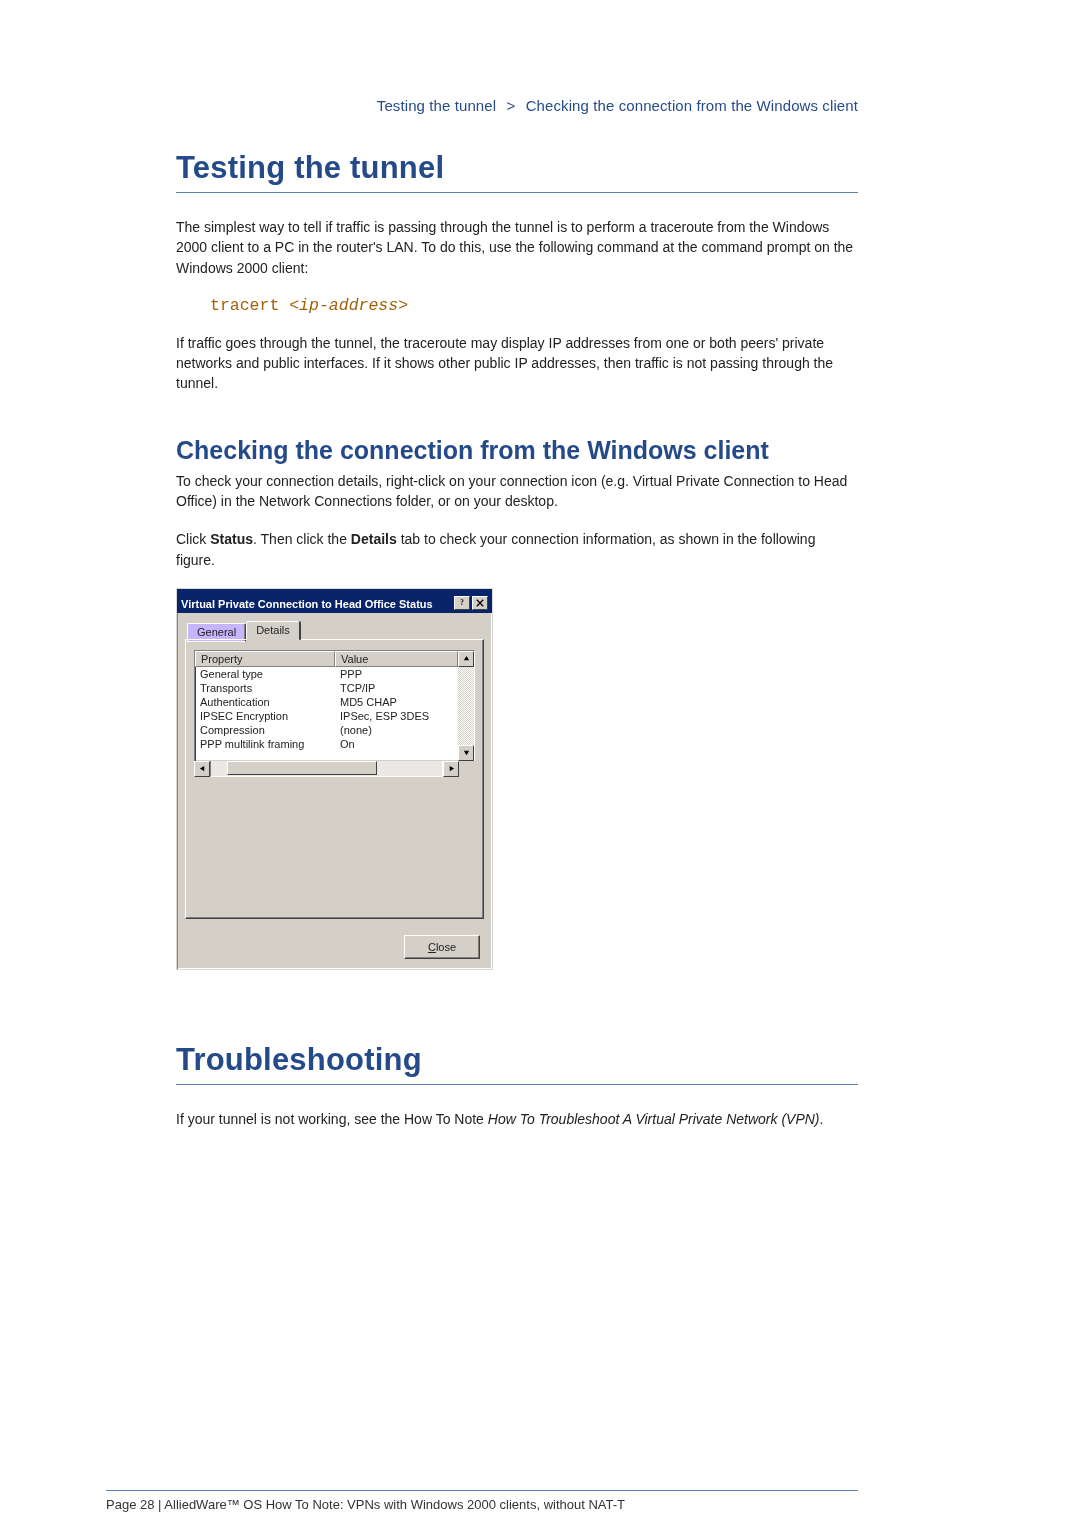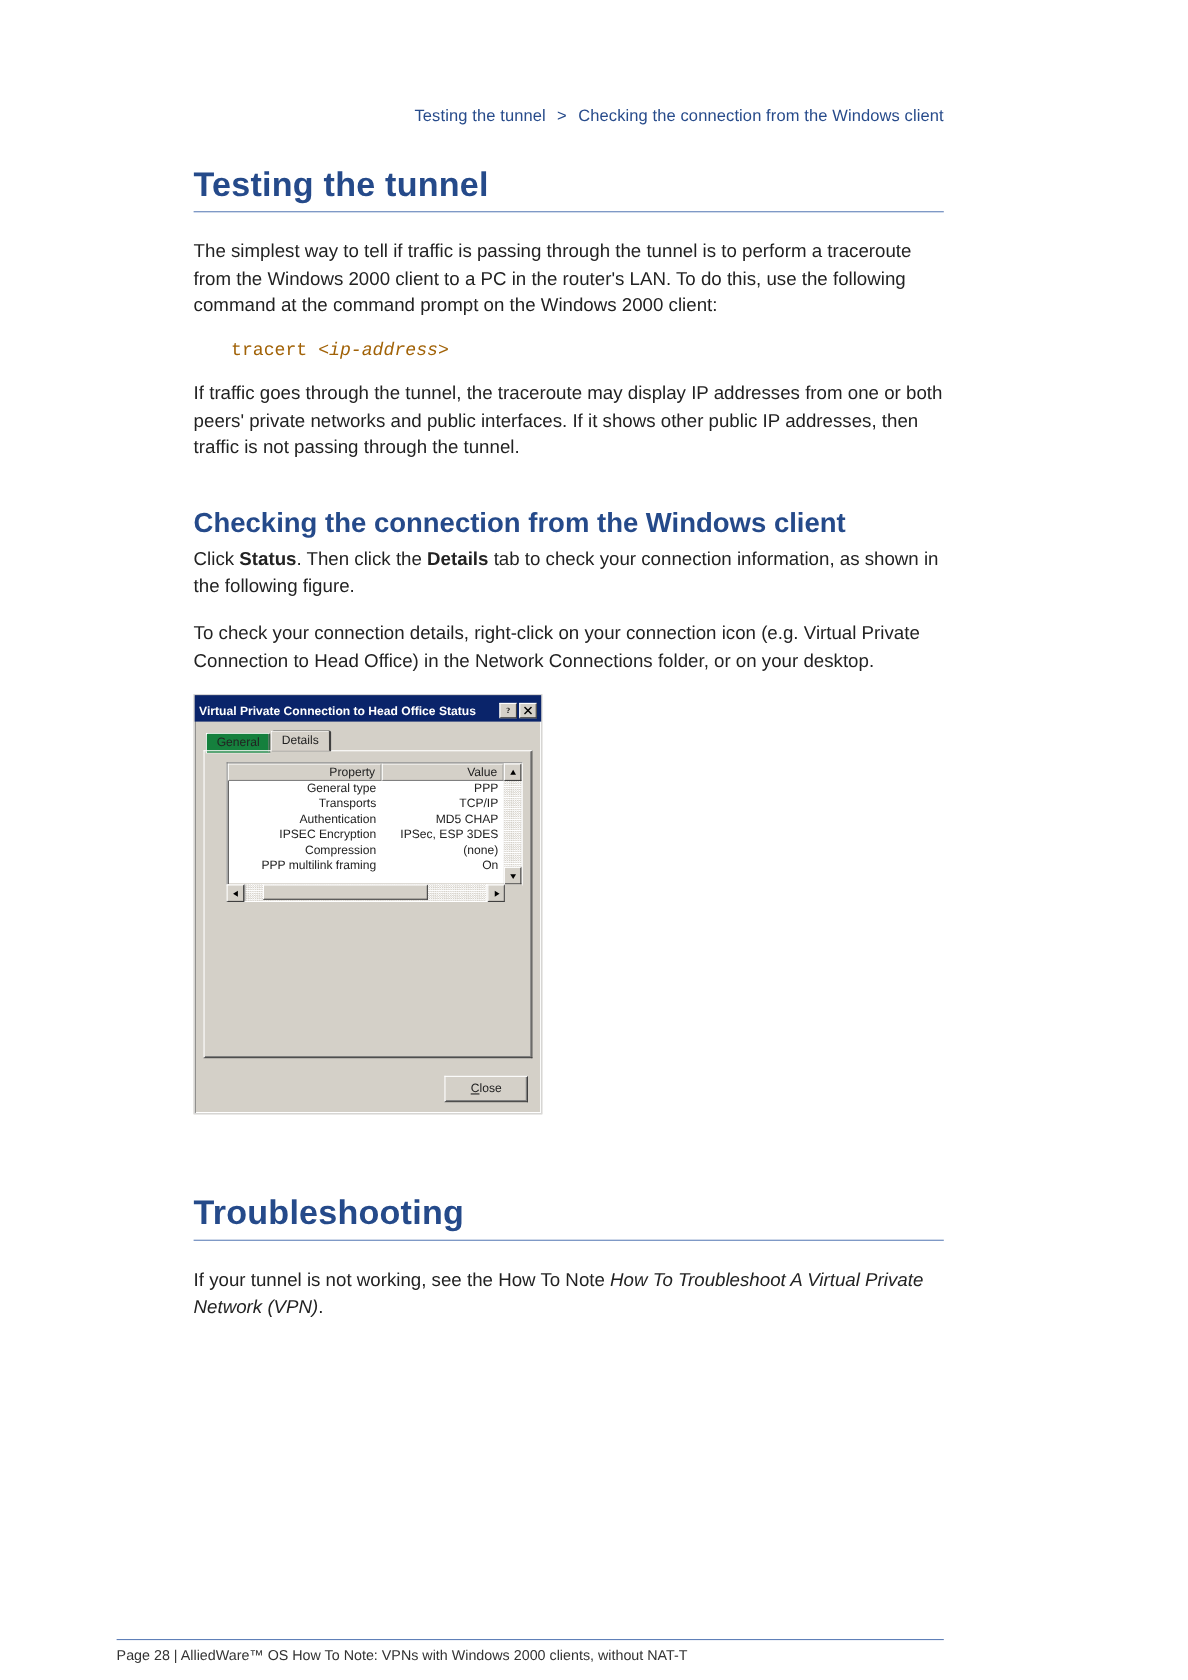--- a/index.html
+++ b/index.html
@@ -41,21 +41,21 @@
     color: #254a8a;
     margin: 42px 0 6px 0;
     font-family: "Segoe UI Semibold", "Helvetica Neue", Arial, sans-serif;
   }
   .h1rule {
     border: none;
     border-top: 1.5px solid #6080b8;
     margin: 0 0 24px 0;
   }
   p {
-    font-size: 17px;
+    font-size: 14px;
     line-height: 1.45;
     margin: 0 0 18px 0;
     color: #222;
   }
   .code {
     font-family: "Courier New", monospace;
     font-size: 16.5px;
     color: #a16207;
     margin: 0 0 18px 34px;
   }
@@ -101,21 +101,21 @@
     padding: 8px 8px 8px 8px;
   }
   .tabs {
     display: flex;
     position: relative;
     margin-bottom: -1px;
     margin-left: 2px;
   }
   .tab {
     padding: 2px 9px 3px;
-    background: #15803d;
+    background: #c4b5fd;
     border: 1px solid #808080;
     border-bottom: none;
     border-top-left-radius: 2px;
     border-top-right-radius: 2px;
     position: relative;
     font-size: 11px;
     border-right-color: #404040;
     border-left-color: #fff;
     border-top-color: #fff;
   }
@@ -128,26 +128,25 @@
   .tab.active {
     z-index: 2;
     border-bottom: 1px solid #d4d0c8;
     background: #d4d0c8;
     box-shadow: 1px 0 0 #404040;
   }
   .tabpanel {
     border: 1px solid #fff;
     border-right-color: #404040;
     border-bottom-color: #404040;
-    padding: 10px 8px 8px 20px;
+    padding: 10px 8px 8px 8px;
     box-shadow: -1px -1px 0 #808080 inset;
     height: 280px;
     position: relative;
     box-sizing: border-box;
-    text-align: right;
   }
   .listhdr {
     display: flex;
   }
   .listhdr .hcell {
     background: #d4d0c8;
     border: 1px solid #fff;
     border-right-color: #808080;
     border-bottom-color: #808080;
     padding: 1px 5px;
@@ -266,25 +265,25 @@
   <p>The simplest way to tell if traffic is passing through the tunnel is to perform a traceroute from the Windows 2000 client to a PC in the router's LAN. To do this, use the following command at the command prompt on the Windows 2000 client:</p>
 
   <div class="code">
     <span>tracert </span><span class="ital">&lt;ip-address&gt;</span>
   </div>
 
   <p>If traffic goes through the tunnel, the traceroute may display IP addresses from one or both peers' private networks and public interfaces. If it shows other public IP addresses, then traffic is not passing through the tunnel.</p>
 
   <h2>Checking the connection from the Windows client</h2>
 
+  <p>To check your connection details, right-click on your connection icon (e.g. Virtual Private Connection to Head Office) in the Network Connections folder, or on your desktop.</p>
+
   <p>
     <span>Click </span><span class="b">Status</span><span>. Then click the </span><span class="b">Details</span><span> tab to check your connection information, as shown in the following figure.</span>
   </p>
-
-  <p>To check your connection details, right-click on your connection icon (e.g. Virtual Private Connection to Head Office) in the Network Connections folder, or on your desktop.</p>
 
   <div class="dialog">
     <div class="titlebar">
       <span class="ttltext">Virtual Private Connection to Head Office Status</span>
       <div class="tbbtn">
         <svg viewBox="0 0 10 10">
             <text x="5" y="8" text-anchor="middle" font-size="9" font-family="Tahoma" font-weight="bold">?</text>
           </svg>
       </div>
       <div class="tbbtn">

